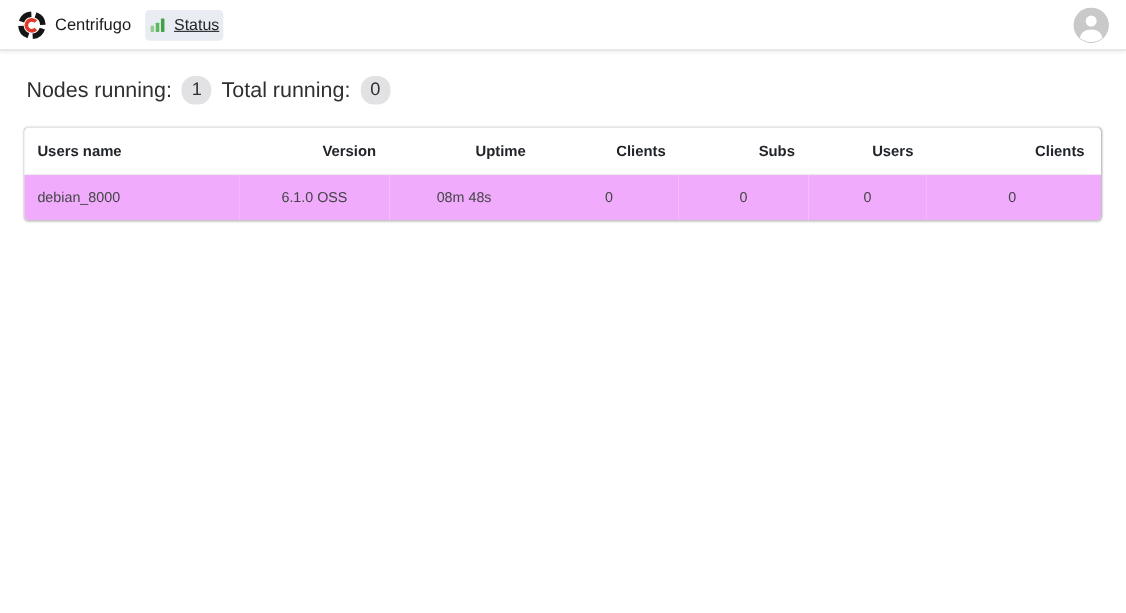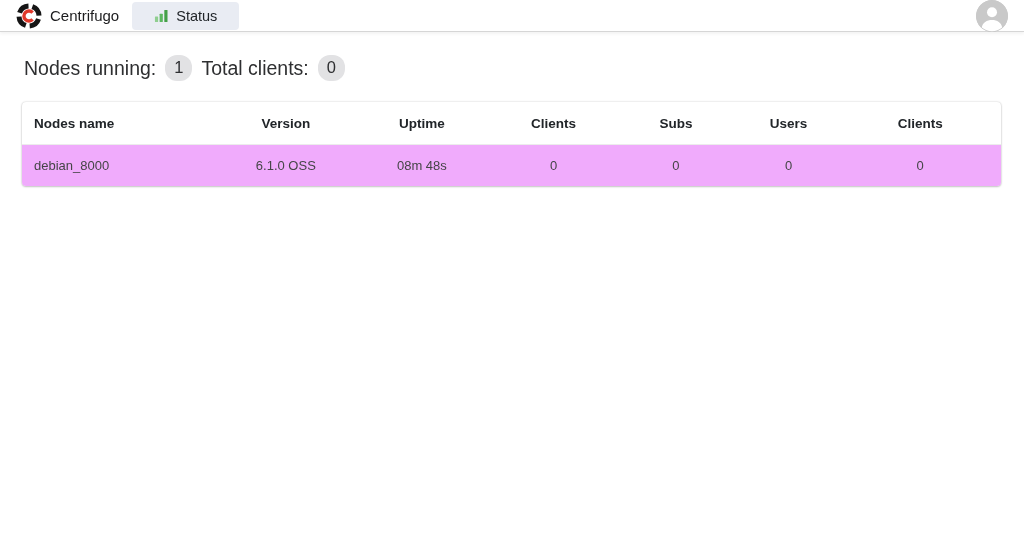--- a/index.html
+++ b/index.html
@@ -6,21 +6,21 @@
   html, body { background: #ffffff; }
   body {
     width: 1024px; height: 557px;
     font-family: "Liberation Sans", sans-serif;
     color: #2e2f31;
     overflow: hidden;
   }
 
   
   .navbar {
-    height: 32px;
+    height: 46px;
     display: flex;
     align-items: center;
     padding: 0 16px;
     background: #fff;
     border-bottom: 1px solid #d6d6d6;
     box-shadow: 0 2px 3px rgba(0,0,0,0.05);
     position: relative;
   }
   .brand {
     display: flex;
@@ -28,26 +28,27 @@
     gap: 8px;
     font-size: 15px;
     color: #1c1c1e;
     cursor: pointer;
   }
   .brand .logo { width: 26px; height: 26px; display: block; }
   .tab {
     display: inline-flex;
     align-items: center;
     gap: 7px;
-    padding: 6px 22px;
+    padding: 6px 4px;
     border-radius: 4px;
     font-size: 14.5px;
     color: #212529;
     cursor: pointer;
     margin-left: 9px;
+    text-decoration: underline;
   }
   .tab.first { margin-left: 13px; }
   .tab.active { background: #e9ecf3; }
   .tab svg { display: block; }
   .avatar {
     margin-left: auto;
     width: 32px; height: 32px;
     border-radius: 50%;
     background: #c9c9c9;
     overflow: hidden;
@@ -86,21 +87,21 @@
   table {
     width: 100%;
     border-collapse: collapse;
     table-layout: fixed;
   }
   th {
     font-size: 13.5px;
     font-weight: 700;
     color: #212529;
     padding: 14px 12px 13px;
-    text-align: center;
+    text-align: right;
     white-space: nowrap;
   }
   th.left { text-align: left; }
   td {
     font-size: 13px;
     color: #454547;
     padding: 13px 12px;
     text-align: center;
     white-space: nowrap;
   }
@@ -140,38 +141,38 @@
       <circle cx="16" cy="16" r="16" fill="#c9c9c9"></circle>
       <circle cx="16" cy="12.2" r="5" fill="#ffffff"></circle>
       <path d="M5.8 27.5c.8-5 5-7.6 10.2-7.6s9.4 2.6 10.2 7.6a16 16 0 0 1-20.4 0z" fill="#ffffff"></path>
     </svg>
   </div>
 </nav>
 
 <div class="summary">
   <span>Nodes running:</span>
   <span class="badge">1</span>
-  <span>Total clients:</span>
+  <span>Total running:</span>
   <span class="badge">0</span>
 </div>
 
 <div class="card">
   <table>
     <colgroup>
       <col style="width:20%">
         <col style="width:13.9%">
         <col style="width:13.9%">
       <col style="width:13%">
         <col style="width:12%">
         <col style="width:11%">
         <col style="width:16.2%">
     </colgroup>
     <thead>
       <tr>
-        <th class="left">Nodes name</th>
+        <th class="left">Users name</th>
         <th>Version</th>
         <th>Uptime</th>
         <th>Clients</th>
         <th>Subs</th>
         <th>Users</th>
         <th>Clients</th>
       </tr>
     </thead>
     <tbody>
       <tr>

